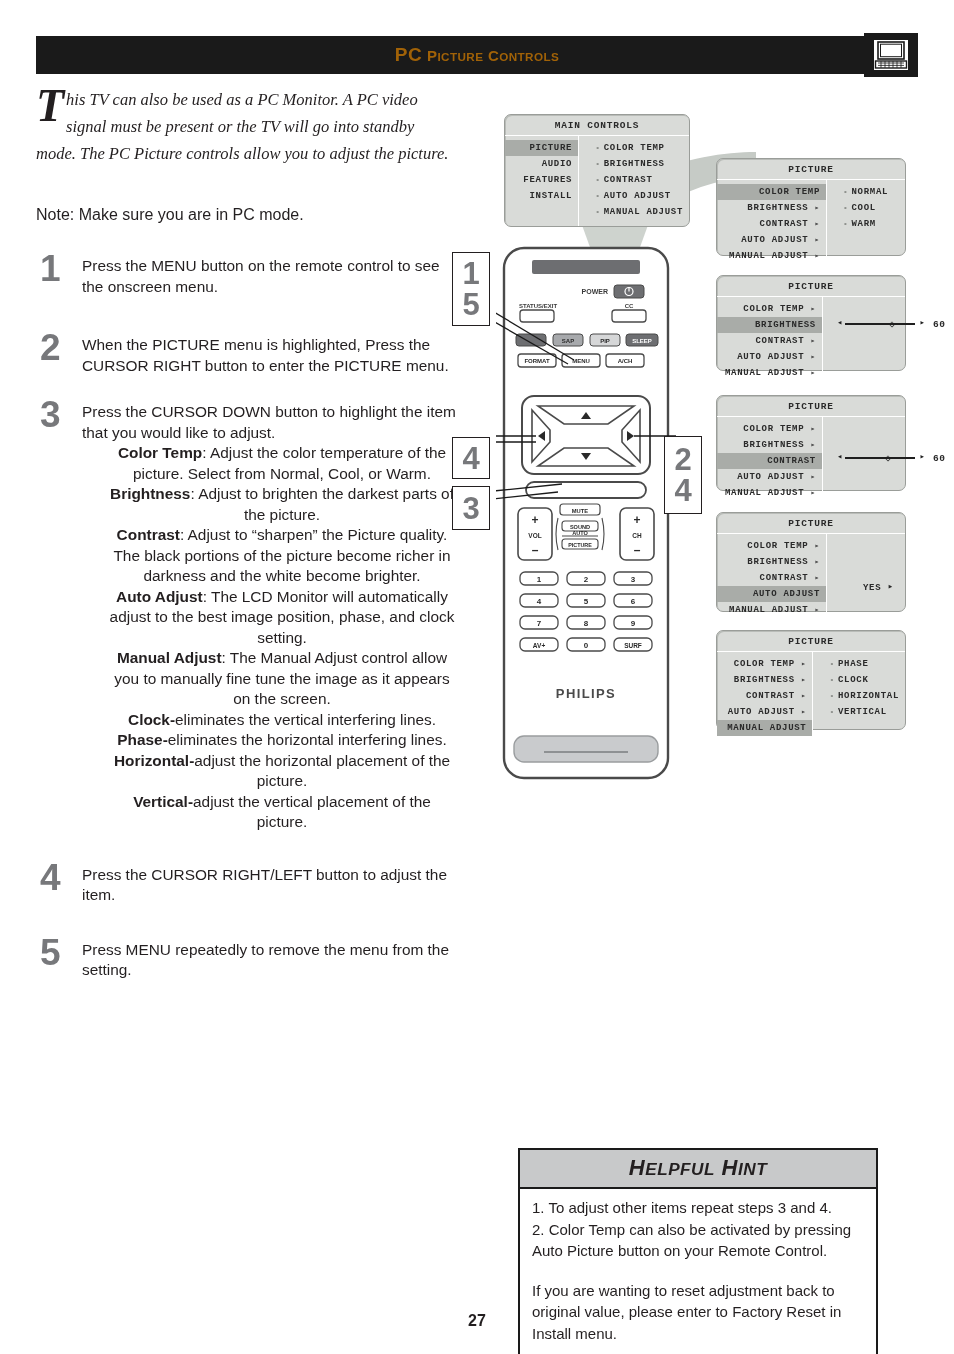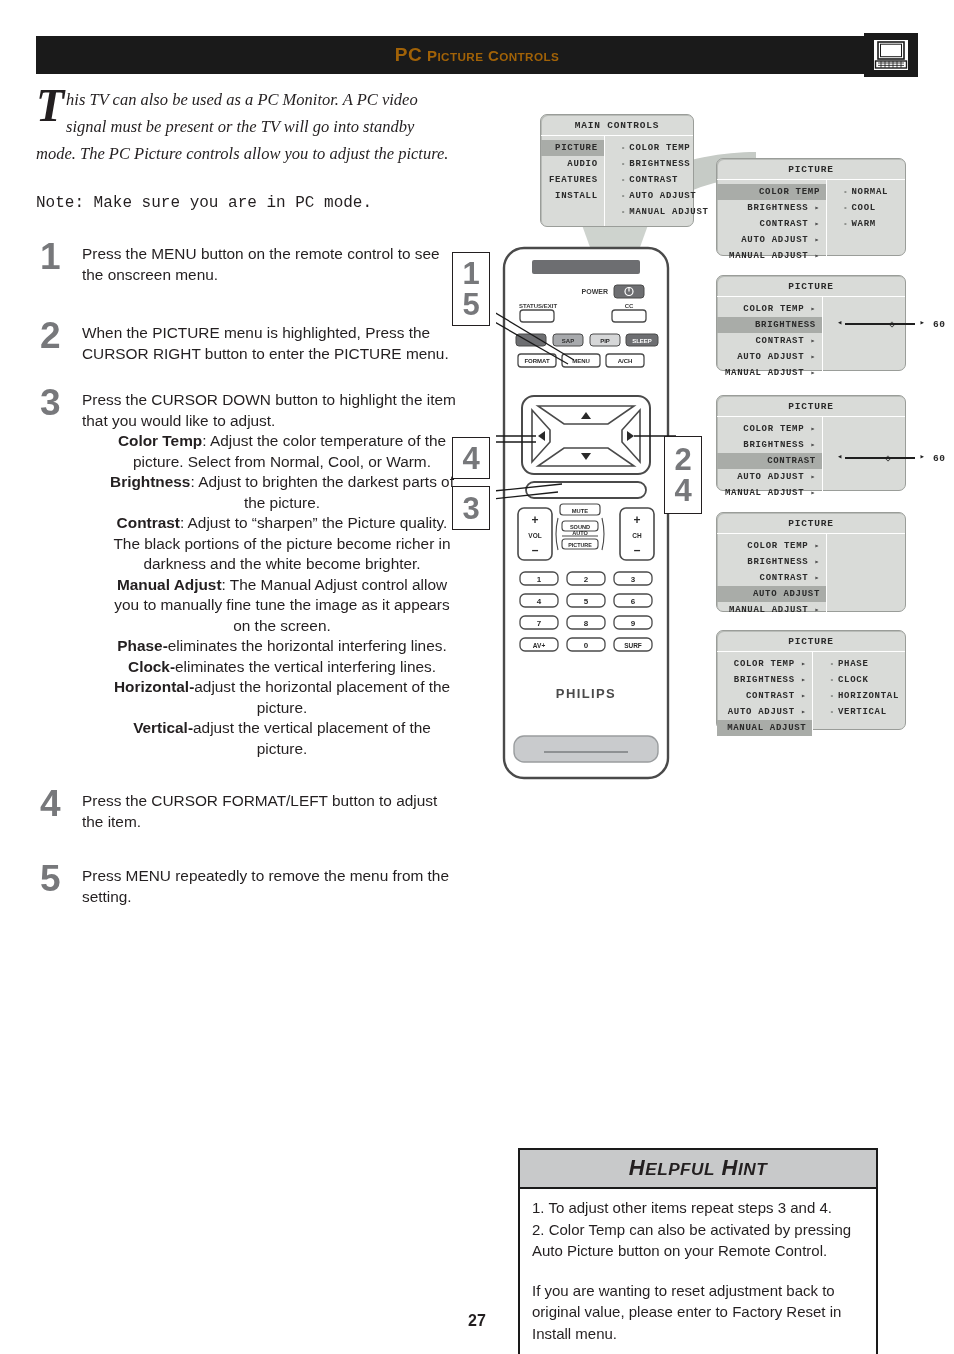--- a/index.html
+++ b/index.html
@@ -51,24 +51,23 @@
     float:left;
     font-size:46px;
     line-height:36px;
     font-style:italic;
     font-weight:bold;
     padding-right:2px;
     padding-top:2px;
     font-family:"Liberation Serif", serif;
   }
   .note{
-    margin-top:25px;
+    margin-top:37px;
     font-size:16px;
     line-height:22px;
-    font-family:Liberation Mono, monospace;
   }
 
   .steps{ margin-top:26px; }
   .step{
     display:flex;
     align-items:flex-start;
     margin-bottom:22px;
   }
   .step-num{
     width:46px;
@@ -122,21 +121,21 @@
     line-height:14px;
     padding:1px 6px 1px 8px;
     white-space:nowrap;
     font-weight:bold;
   }
   .osd-left .osd-row{ text-align:right; }
   .osd-row.sel{ background:#a9aca8; }
   .osd-row .arr{ font-size:8px; color:#4a4a4a; }
   .osd-right .osd-row .bullet{ color:#8e918d; font-size:8px; padding-right:3px; }
 
-  #main-controls{ left:48px; top:28px; width:154px;margin-left:36px; }
+  #main-controls{ left:48px; top:28px; width:186px; }
   #main-controls .osd-left{ width:92px; }
 
   .pic-osd{ left:260px; width:190px; }
   .pic-osd .osd-left{ width:110px; }
   #pic1{ top:72px; height:98px; }
   #pic2{ top:189px; height:96px; }
   #pic3{ top:309px; height:96px; }
   #pic4{ top:426px; height:100px; }
   #pic5{ top:544px; height:100px; }
 
@@ -259,32 +258,33 @@
     </div>
 
     <div class="step" style="margin-top:22px;">
       <div class="step-num">3</div>
       <div class="step-body">
         <div>Press the CURSOR DOWN button to highlight the item that you would like to adjust.</div>
         <div class="sub-list">
           <div class="sub-item"><b>Color Temp</b><span>: </span><span>Adjust the color temperature of the picture. Select from Normal, Cool, or Warm.</span></div>
           <div class="sub-item"><b>Brightness</b><span>: </span><span>Adjust to brighten the darkest parts of the picture.</span></div>
           <div class="sub-item"><b>Contrast</b><span>: </span><span>Adjust to “sharpen” the Picture quality. The black portions of the picture become richer in darkness and the white become brighter.</span></div>
+          <div class="sub-item"><b>Auto Adjust</b><span>: </span><span>The LCD Monitor will automatically adjust to the best image position, phase, and clock setting.</span></div>
           <div class="sub-item"><b>Manual Adjust</b><span>: </span><span>The Manual Adjust control allow you to manually fine tune the image as it appears on the screen.</span></div>
+          <div class="sub-item"><b>Clock-</b><span>eliminates the vertical interfering lines.</span></div>
           <div class="sub-item"><b>Phase-</b><span>eliminates the horizontal interfering lines.</span></div>
-          <div class="sub-item"><b>Clock-</b><span>eliminates the vertical interfering lines.</span></div>
           <div class="sub-item"><b>Horizontal-</b><span>adjust the horizontal placement of the picture.</span></div>
           <div class="sub-item"><b>Vertical-</b><span>adjust the vertical placement of the picture.</span></div>
         </div>
       </div>
     </div>
 
     <div class="step" style="margin-top:28px;">
       <div class="step-num">4</div>
-      <div class="step-body">Press the CURSOR FORMAT/LEFT button to adjust the item.</div>
+      <div class="step-body">Press the CURSOR RIGHT/LEFT button to adjust the item.</div>
     </div>
 
     <div class="step" style="margin-top:30px;">
       <div class="step-num">5</div>
       <div class="step-body">Press MENU repeatedly to remove the menu from the setting.</div>
     </div>
 
   </div>
 </div>
 
@@ -382,20 +382,23 @@
 
   <div class="osd pic-osd" id="pic4">
     <div class="osd-title">PICTURE</div>
     <div class="osd-body">
       <div class="osd-left">
         <div class="osd-row"><span>COLOR TEMP</span> <span class="arr">▸</span></div>
         <div class="osd-row"><span>BRIGHTNESS</span> <span class="arr">▸</span></div>
         <div class="osd-row"><span>CONTRAST</span> <span class="arr">▸</span></div>
         <div class="osd-row sel"><span>AUTO ADJUST</span></div>
         <div class="osd-row"><span>MANUAL ADJUST</span> <span class="arr">▸</span></div>
+      </div>
+      <div class="osd-right">
+        <div class="yes-val">YES ‣</div>
       </div>
     </div>
   </div>
 
   <div class="osd pic-osd" id="pic5">
     <div class="osd-title">PICTURE</div>
     <div class="osd-body">
       <div class="osd-left">
         <div class="osd-row"><span>COLOR TEMP</span> <span class="arr">▸</span></div>
         <div class="osd-row"><span>BRIGHTNESS</span> <span class="arr">▸</span></div>

